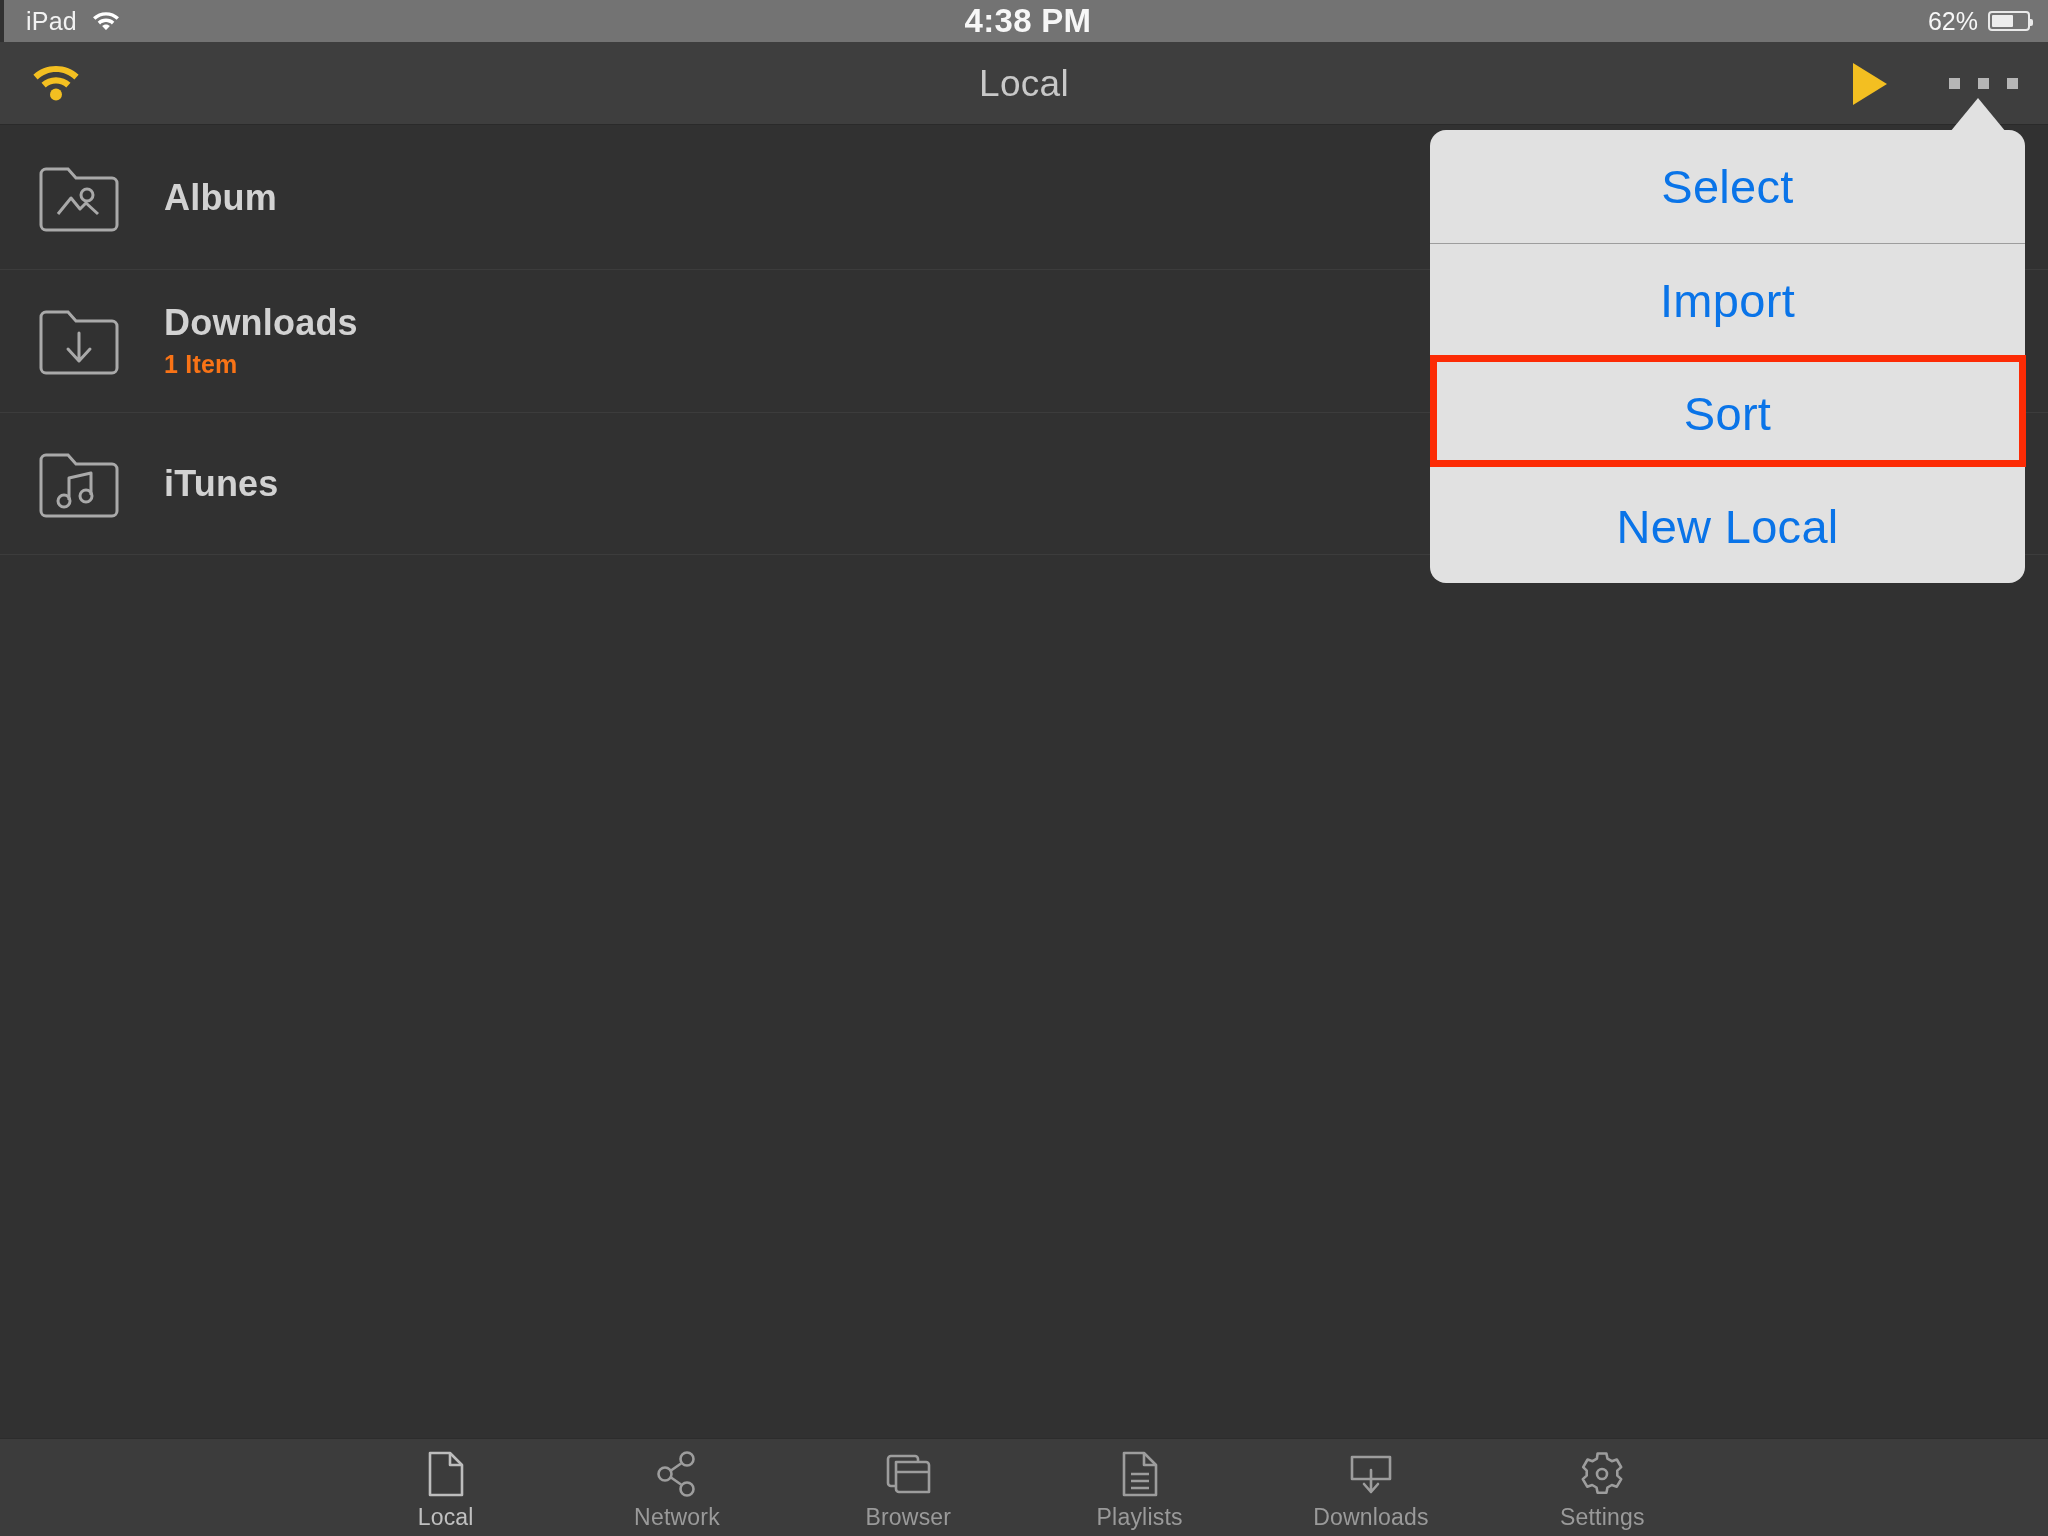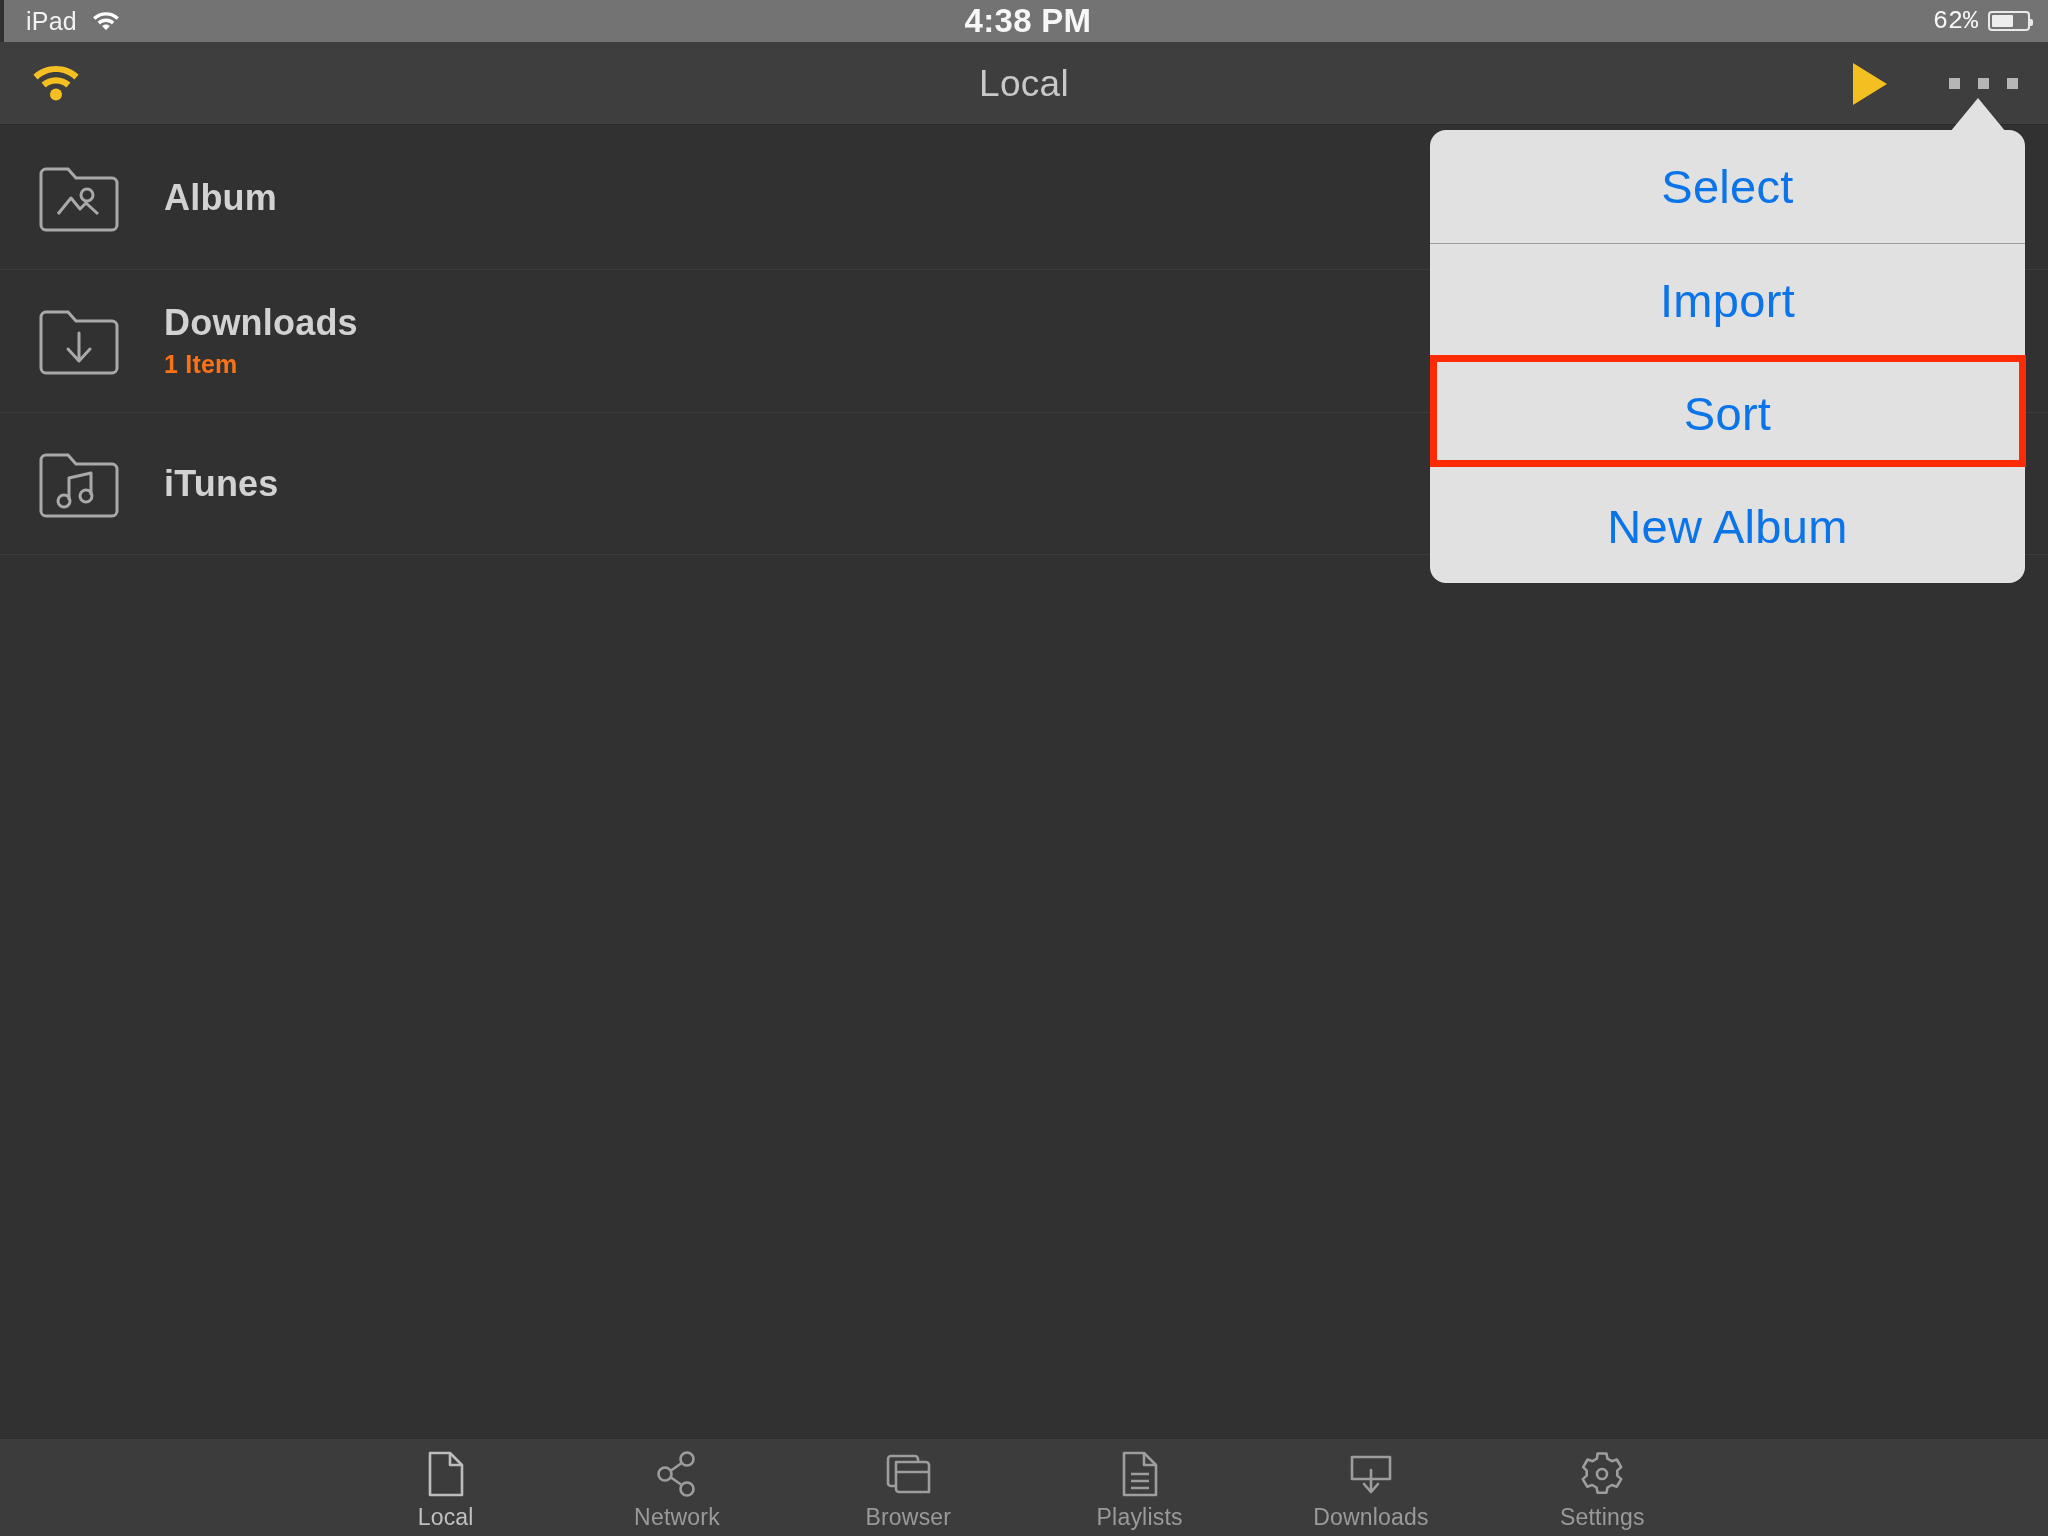--- a/index.html
+++ b/index.html
@@ -29,21 +29,21 @@
   .sb-center {
     position:absolute; left:0; right:0; top:0; height:42px;
     display:flex; align-items:center; justify-content:center;
     pointer-events:none;
   }
   .sb-time { font-size:33px; color:#f7f7f7; font-weight:bold; letter-spacing:.3px; }
   .sb-right {
     position:absolute; right:22px; top:0; height:42px;
     display:flex; align-items:center; gap:10px;
   }
-  .sb-batt-text { font-size:25px; color:#f7f7f7;font-family:Liberation Mono, monospace; }
+  .sb-batt-text { font-size:25px; color:#f7f7f7; }
   .batt-shell {
     width:42px; height:20px;
     border:2px solid #e9e9e9; border-radius:4px;
     position:relative; display:flex; align-items:center;
     padding:2px;
   }
   .batt-shell:after {
     content:""; position:absolute; right:-5px; top:6px;
     width:3px; height:7px; background:#e9e9e9; border-radius:0 2px 2px 0;
   }
@@ -252,21 +252,21 @@
 
   </div>
 
   <div id="popover-arrow"></div>
 
   <div id="popover">
     <div class="pop-item">Select</div>
     <div class="pop-sep"></div>
     <div class="pop-item">Import</div>
     <div class="pop-item">Sort</div>
-    <div class="pop-item">New Album</div>
+    <div class="pop-item">New Local</div>
   </div>
 
   <div id="import-highlight"></div>
 
   <div id="tab-bar">
 
     <div class="tab active">
       <span class="tab-icon">
         <svg width="40" height="48" viewBox="0 0 40 48">
           <path d="M4 3h20l12 12v30H4z" fill="none" stroke="#bdbdbd" stroke-width="2.6" stroke-linejoin="round"></path>

